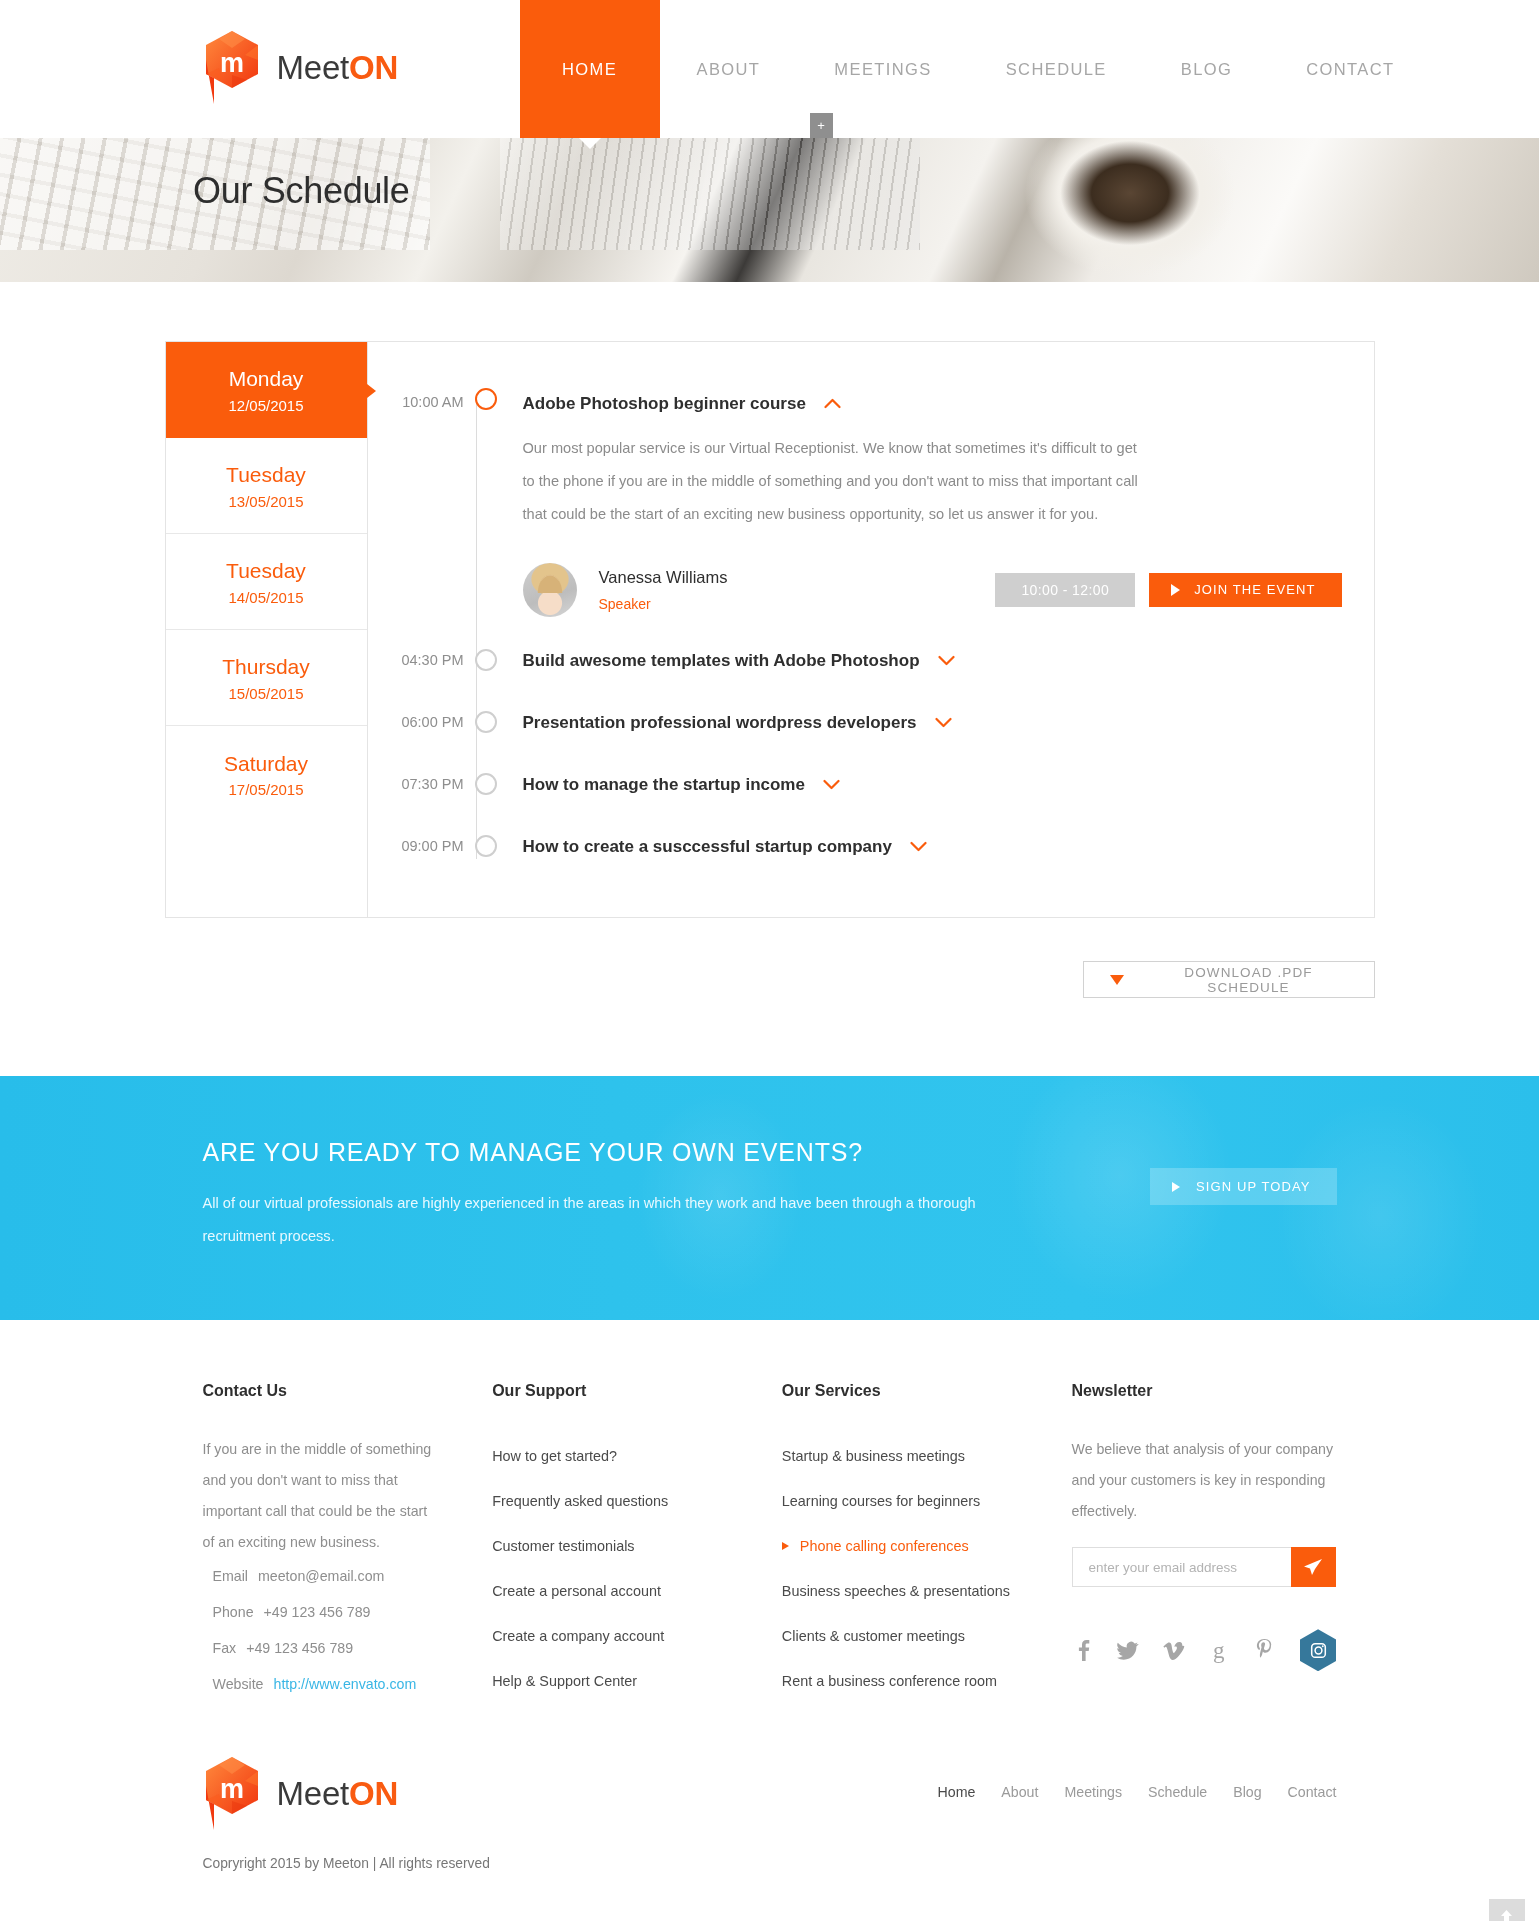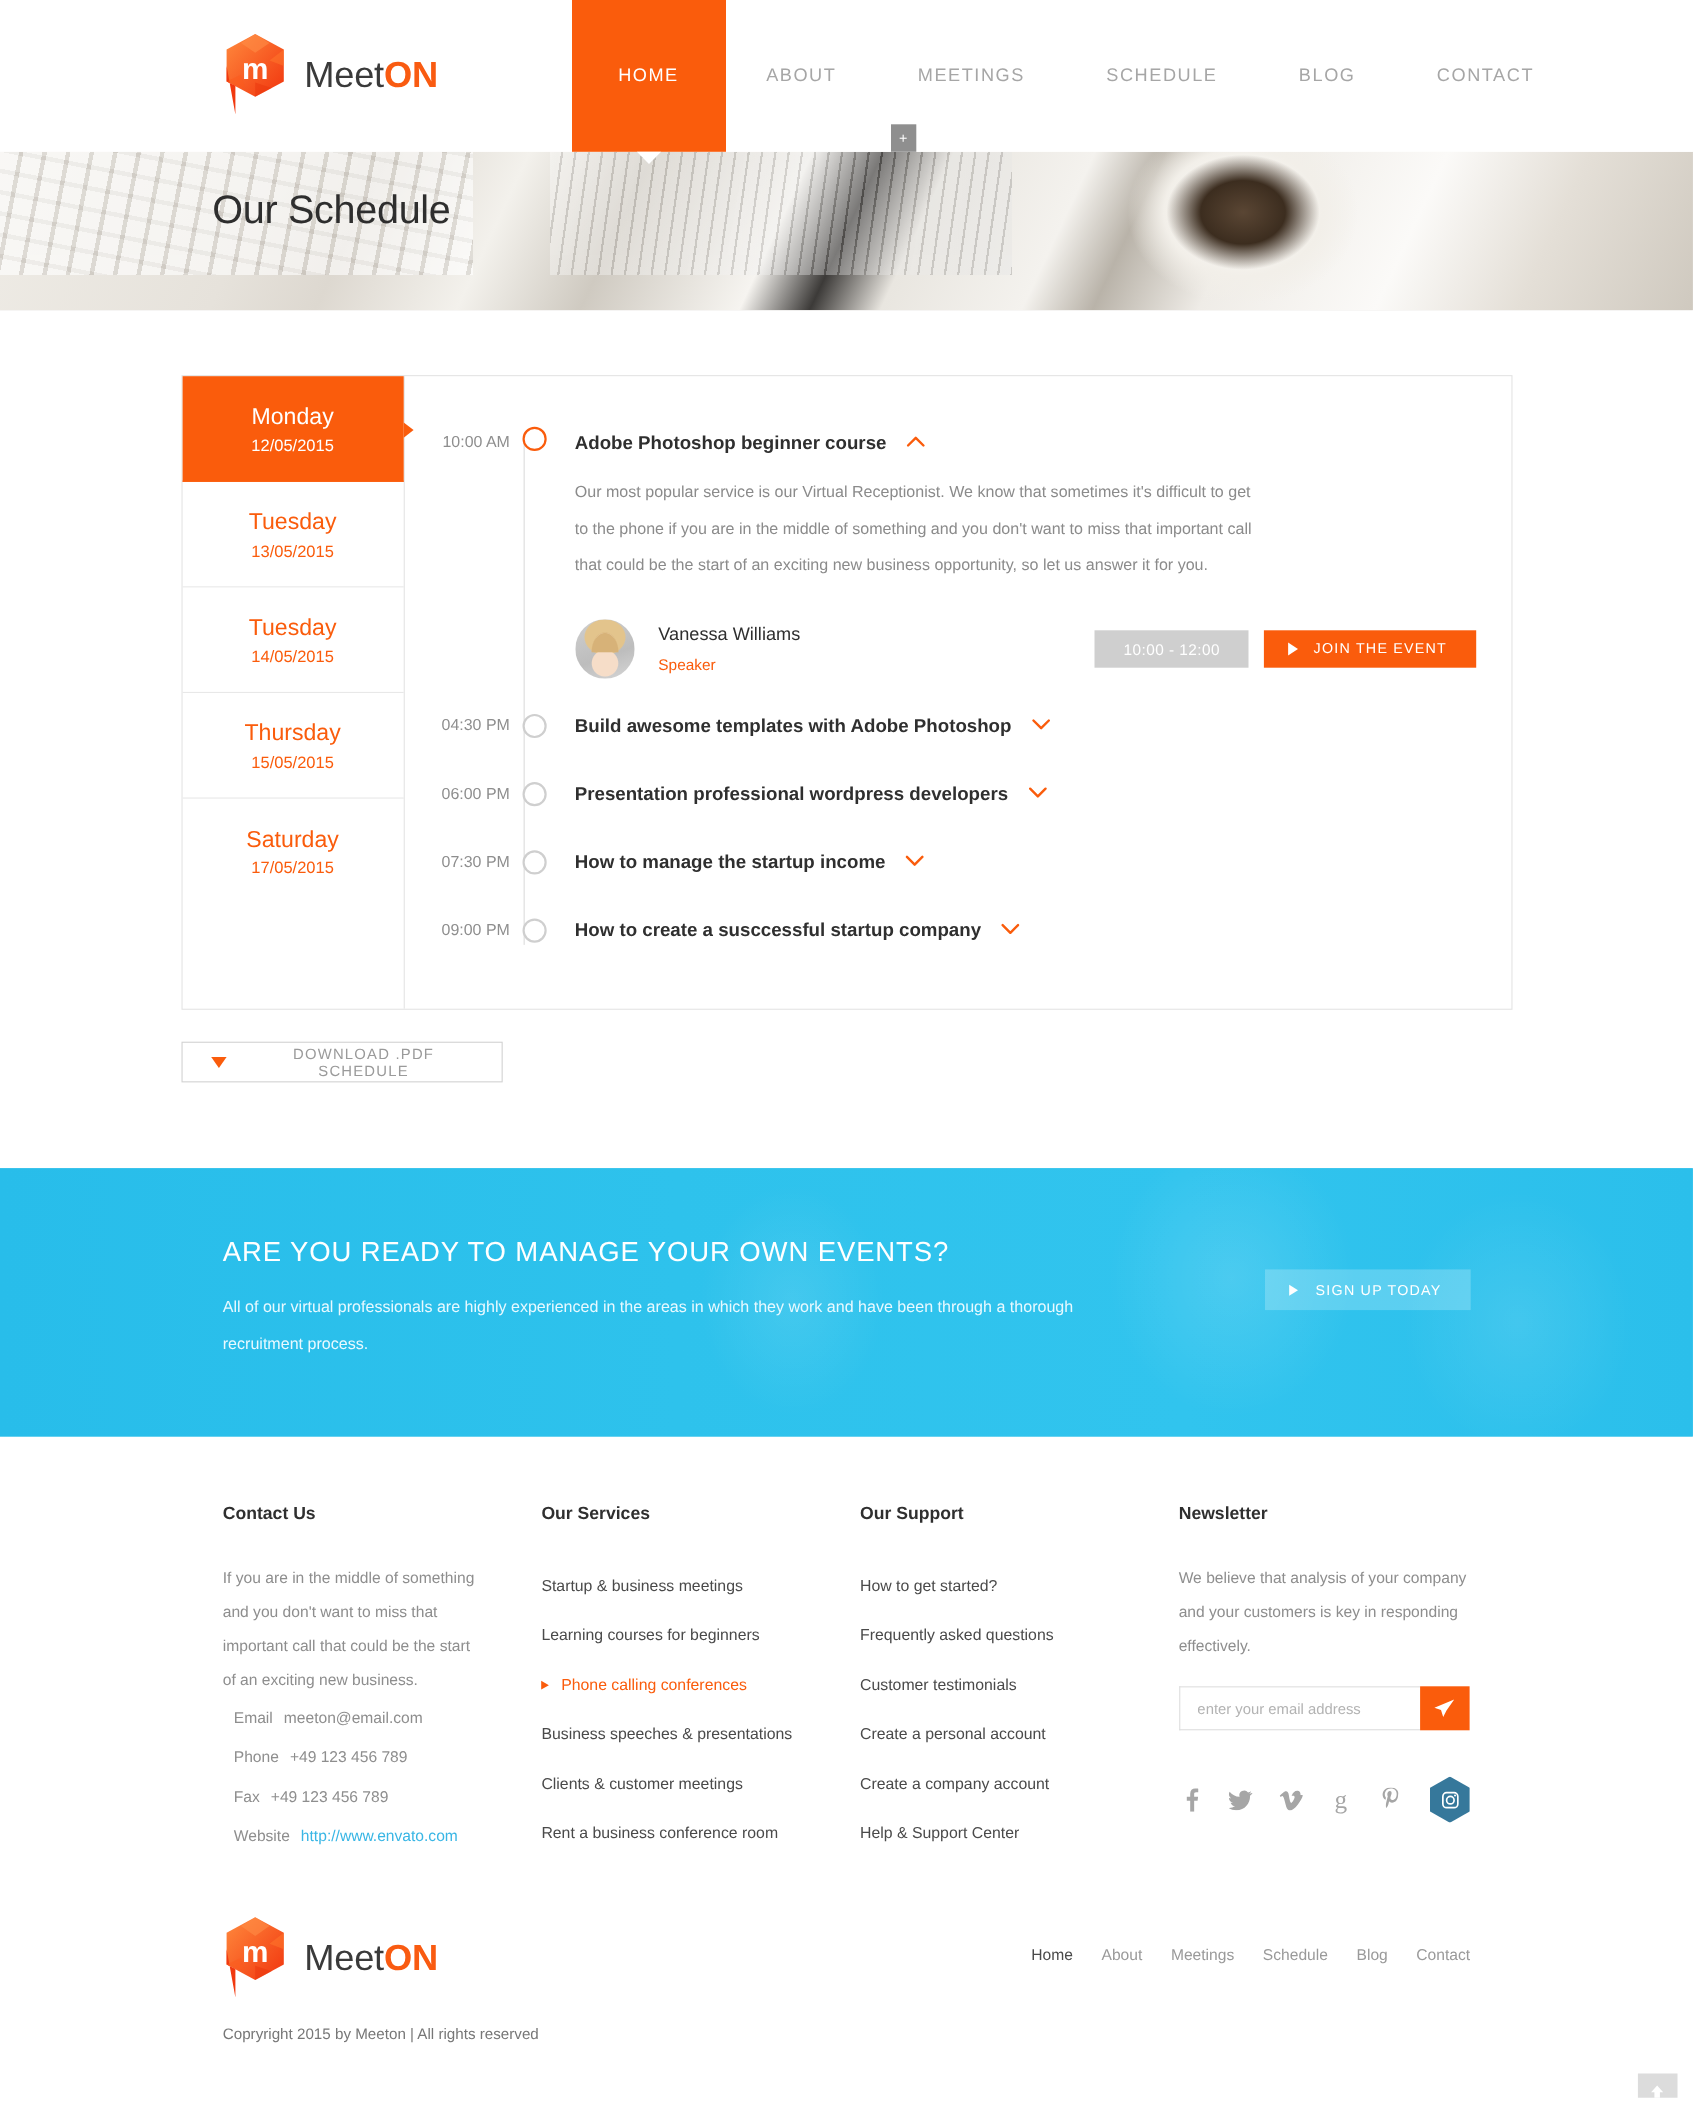--- a/index.html
+++ b/index.html
@@ -305,23 +305,23 @@
   .event.collapsed { align-items: center; height: 62px; }
   .event.collapsed .event-time { position: relative; top: 0; }
   .event.collapsed .dot { top: 0; }
   .event.collapsed .event-body { padding-left: 26px; }
 
   .evlist { padding: 52px 0 40px 0; }
   .event.first { margin-bottom: 2px; }
 
   .download-row {
     width: 1210px;
-    margin: 29px auto 0;
-    display: flex;
-    justify-content: flex-start;
+    margin: 43px auto 0;
+    display: flex;
+    justify-content: flex-end;
   }
   .download-btn {
     border: 1px solid #d2d2d2;
     background: #fff;
     height: 37px;
     display: flex;
     align-items: center;
     gap: 26px;
     padding: 0 26px;
     font-size: 13.5px;
@@ -724,37 +724,37 @@
       </div>
       <div class="contact-line">
         <span>Fax</span><span>+49 123 456 789</span>
       </div>
       <div class="contact-line">
         <span>Website</span><a class="web">http://www.envato.com</a>
       </div>
     </div>
 
     <div class="fcol">
+      <h4>Our Support</h4>
+      <a class="flink">How to get started?</a>
+      <a class="flink">Frequently asked questions</a>
+      <a class="flink">Customer testimonials</a>
+      <a class="flink">Create a personal account</a>
+      <a class="flink">Create a company account</a>
+      <a class="flink">Help &amp; Support Center</a>
+    </div>
+
+    <div class="fcol">
       <h4>Our Services</h4>
       <a class="flink">Startup &amp; business meetings</a>
       <a class="flink">Learning courses for beginners</a>
       <a class="flink active">Phone calling conferences</a>
       <a class="flink">Business speeches &amp; presentations</a>
       <a class="flink">Clients &amp; customer meetings</a>
       <a class="flink">Rent a business conference room</a>
-    </div>
-
-    <div class="fcol">
-      <h4>Our Support</h4>
-      <a class="flink">How to get started?</a>
-      <a class="flink">Frequently asked questions</a>
-      <a class="flink">Customer testimonials</a>
-      <a class="flink">Create a personal account</a>
-      <a class="flink">Create a company account</a>
-      <a class="flink">Help &amp; Support Center</a>
     </div>
 
     <div class="fcol">
       <h4>Newsletter</h4>
       <p class="ftext">We believe that analysis of your company and your customers is key in responding effectively.</p>
       <div class="news-form">
         <input class="news-input" type="text" placeholder="enter your email address" style="">
         <button class="news-send">
           <svg width="20" height="18" viewBox="0 0 20 18">
             <path d="M19 1 L1 8.5 L7 10.5 L9 17 L12 11 L19 1 Z" fill="#ffffff"></path>

